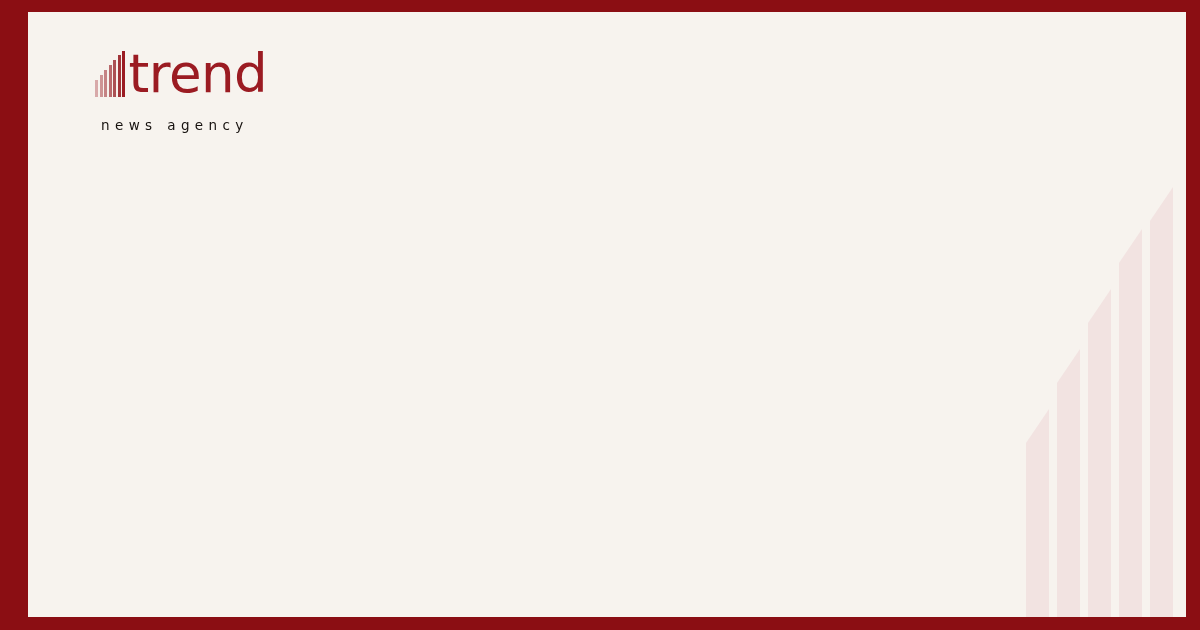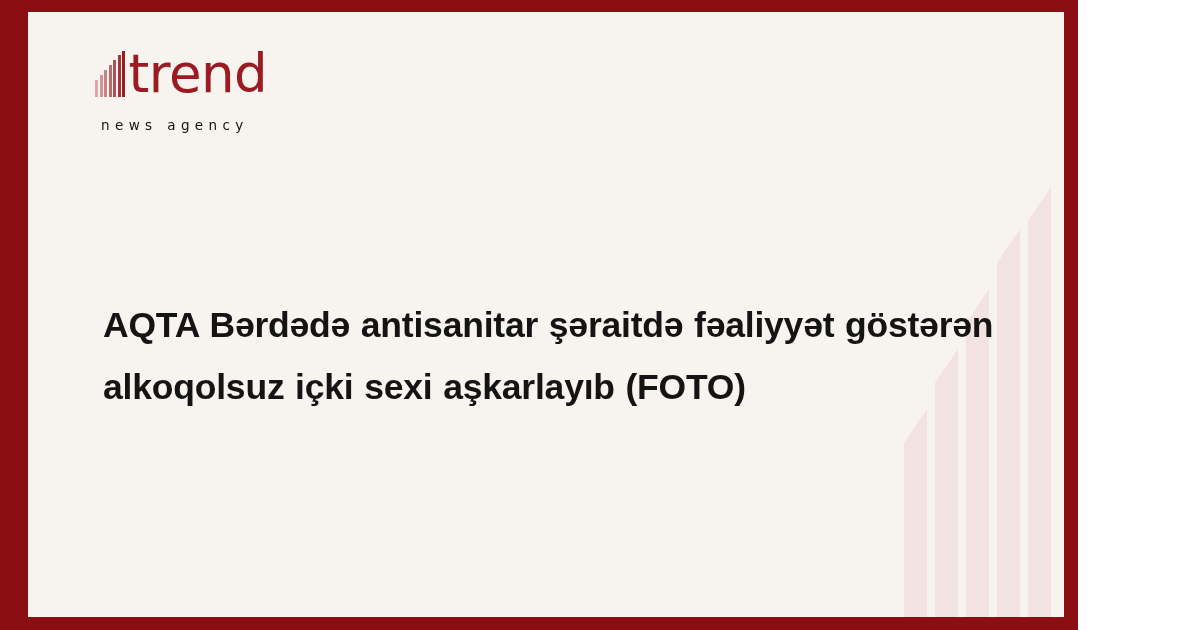--- a/index.html
+++ b/index.html
@@ -10,21 +10,21 @@
   body {
     width: 1200px;
     height: 630px;
     overflow: hidden;
     font-family: "Liberation Sans", sans-serif;
   }
 
   
   #share-card {
     position: relative;
-    width: 1078px;
+    width: 1200px;
     height: 630px;
     background: #8B0E13;           
     box-sizing: border-box;
     overflow: hidden;
   }
 
   
   #canvas {
     position: absolute;
     left: 28px;
@@ -136,16 +136,15 @@
             <div class="lb" style="height: 32px; background: rgb(185, 106, 108);"></div>
             <div class="lb" style="height: 37px; background: rgb(172, 81, 84);"></div>
             <div class="lb" style="height: 42px; background: rgb(161, 52, 56);"></div>
             <div class="lb" style="height: 46px; background: rgb(155, 27, 34);"></div>
           </div>
         <div id="logo-word">trend</div>
       </div>
       <div id="logo-sub">news agency</div>
     </div>
 
-    <h1 id="headline">AQTA Bərdədə antisanitar şəraitdə fəaliyyət göstərən alkoqolsuz içki sexi aşkarlayıb (FOTO)</h1>
 
   </div>
 </div>
 
 </body></html>

